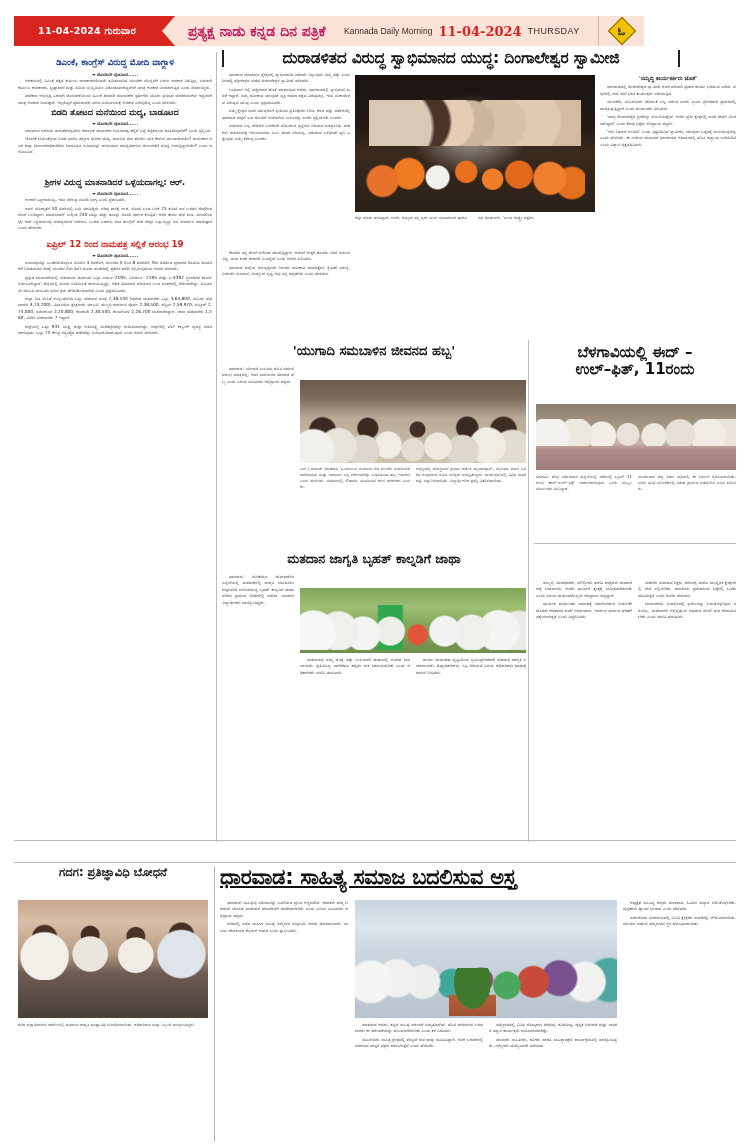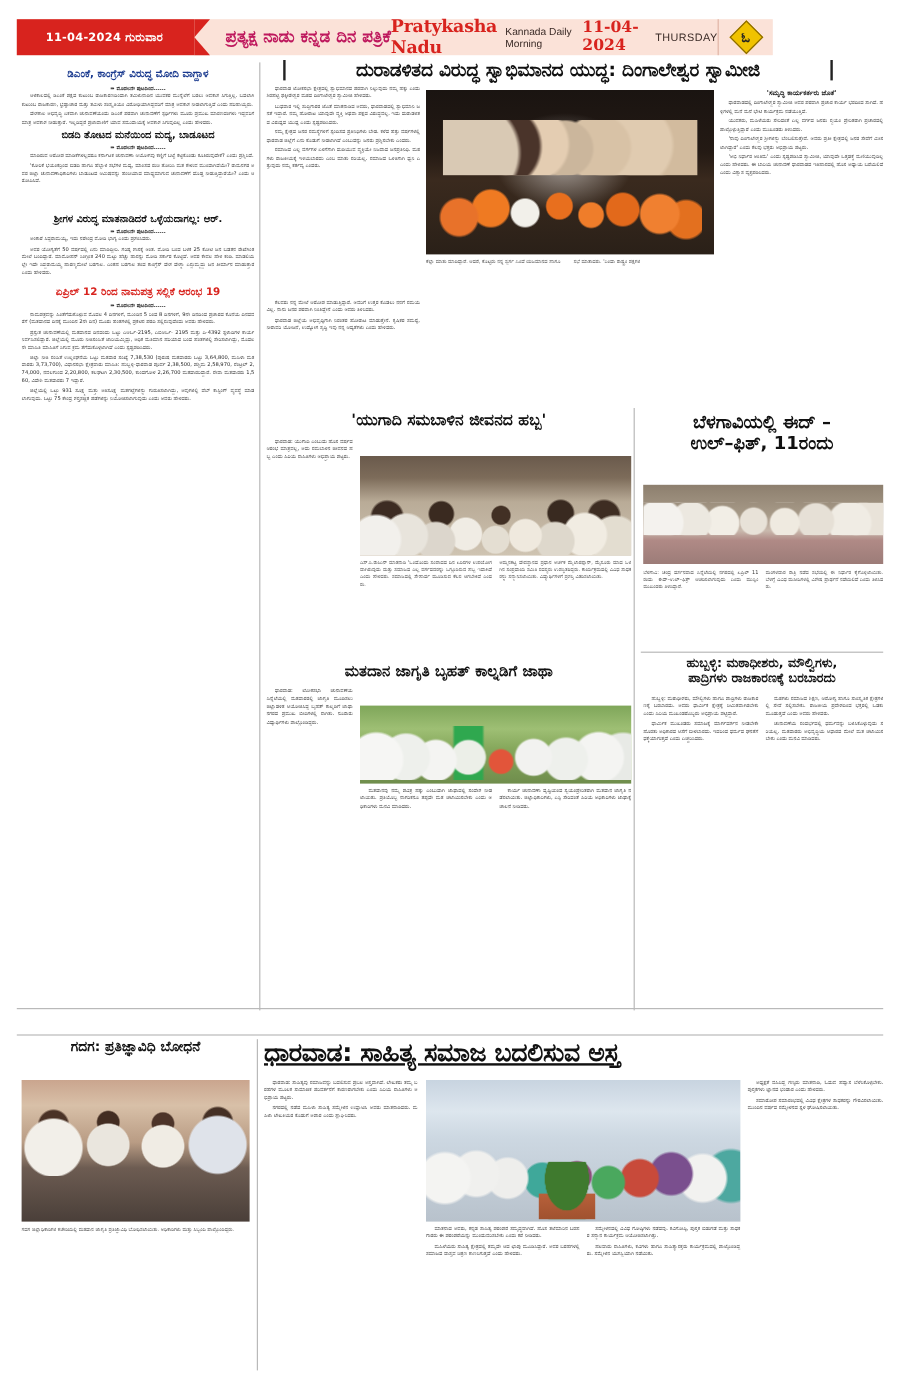--- a/index.html
+++ b/index.html
@@ -198,21 +198,20 @@
 </style>
 </head>
 <body>
 
 <div class="page">
 
   <div class="masthead">
     <div class="mast-date-flag">11-04-2024 ಗುರುವಾರ</div>
     <div class="mast-kn kn">ಪ್ರತ್ಯಕ್ಷ ನಾಡು ಕನ್ನಡ ದಿನ ಪತ್ರಿಕೆ</div>
     <div class="mast-mid">
-      <span class="mast-title">Pratykasha Nadu</span>
       <span class="mast-sub">Kannada Daily Morning</span>
       <span class="mast-date2">11-04-2024</span>
       <span class="mast-day">THURSDAY</span>
     </div>
     <div class="mast-logo-wrap">
       <div class="mast-logo">
           <span class="kn">ಓ</span>
         </div>
     </div>
   </div>
@@ -256,21 +255,21 @@
       <div class="body-col">
         <div class="byline kn" style="text-align:center;">➠ ಮೊದಲನೇ ಪುಟದಿಂದ......</div>
         <p class="kn">ನಾಮಪತ್ರವನ್ನು ಹಿಂತೆಗೆದುಕೊಳ್ಳುವ ಮೊದಲ 4 ದಿನಗಳಿಗೆ, ಮುಂದಿನ 5 ರಿಂದ 8 ದಿನಗಳಿಗೆ, 9ನೇ ದಿನದಿಂದ ಪ್ರಚಾರದ ಕೊನೆಯ ದಿನದವರೆಗೆ (ಮತದಾನದ ದಿನಕ್ಕೆ ಮುಂದಿನ 2ನೇ ದಿನ) ಮೂರು ಹಂತಗಳಲ್ಲಿ ಪ್ರಕಟಿಸ ಪರದಿ ಸಲ್ಲಿಸುವುದೆಂದು ಅವರು ಹೇಳಿದರು.</p>
         <p class="kn">ಪ್ರಸ್ತುತ ಚುನಾವಣೆಯಲ್ಲಿ ಮತದಾನದ ದಿನದಂದು ಒಟ್ಟು ಎಆರ್ಒ-2195, ಎಬಿಆರ್ಒ- 2195 ಮತ್ತು ಪಿ-4392 ಸ್ಥಳಾದಿಗಳ ಕಾರ್ಯನಿರ್ವಹಿಸಲಿದ್ದಾರೆ. ಜಿಲ್ಲೆಯಲ್ಲಿ ಮೂರು ನೀತಿಸಂಹಿತೆ ಜಾರಿಯಮ್ಮಿದ್ದು, ಅಧಿಕ ಮತಿಮಾನ ಹರಿಯಾದ ಬಂದ ಹಂತಗಳಲ್ಲಿ ಸೇರಿಸಲಾಗಿದ್ದು, ಮೊದಲನೇ ಮಾಹಿತಿ ಮಾಹಿತಿಗೆ ಸಿಗುವ ಕ್ರಮ ತೆಗೆದುಕೊಳ್ಳಲಾಗಿದೆ ಎಂದು ಸ್ಪಷ್ಟಪಡಿಸಿದರು.</p>
         <p class="kn">ಜಿಲ್ಲಾ ನೀತಿ ಸಂಹಿತೆ ಉಲ್ಲಂಘನೆಯ ಒಟ್ಟು ಮತದಾರ ಸಂಖ್ಯೆ 7,38,530 (ಪುರುಷ ಮತದಾರರು ಒಟ್ಟು 3,64,800, ಮಹಿಳಾ ಮತದಾರರು 3,73,700), ವಿಧಾನಸಭಾ ಕ್ಷೇತ್ರವಾರು ಮಾಹಿತಿ: ಹುಬ್ಬಳ್ಳಿ-ಧಾರವಾಡ ಪೂರ್ವ 2,38,500, ಪಶ್ಚಿಮ 2,58,970, ಸೆಂಟ್ರಲ್ 2,74,000, ನವಲಗುಂದ 2,20,800, ಕಲಘಟಗಿ 2,30,500, ಕುಂದಗೋಳ 2,26,700 ಮತದಾರರಿದ್ದಾರೆ. ಸೇವಾ ಮತದಾರರು 1,560, ವಿದೇಶಿ ಮತದಾರರು 7 ಇದ್ದಾರೆ.</p>
         <p class="kn">ಜಿಲ್ಲೆಯಲ್ಲಿ ಒಟ್ಟು 931 ಸೂಕ್ಷ್ಮ ಮತ್ತು ಅತಿಸೂಕ್ಷ್ಮ ಮತಗಟ್ಟೆಗಳನ್ನು ಗುರುತಿಸಲಾಗಿದ್ದು, ಅವುಗಳಲ್ಲಿ ವೆಬ್ ಕಾಸ್ಟಿಂಗ್ ವ್ಯವಸ್ಥೆ ಮಾಡಲಾಗುವುದು. ಒಟ್ಟು 75 ಕೇಂದ್ರ ಶಸ್ತ್ರಸಜ್ಜಿತ ಪಡೆಗಳನ್ನು ನಿಯೋಜಿಸಲಾಗುವುದು ಎಂದು ಅವರು ಹೇಳಿದರು.</p>
       </div>
     </div>
   </div>
 
-  <div style="position:absolute; left:236px; top:50px; width:458px;">
+  <div style="position:absolute; left:222px; top:50px; width:458px;">
     <div class="hl kn" style="font-size:15.5px; text-align:center; letter-spacing:-.2px; border-left:2px solid #222; border-right:2px solid #222; padding:0 6px;">ದುರಾಡಳಿತದ ವಿರುದ್ಧ ಸ್ವಾಭಿಮಾನದ ಯುದ್ಧ: ದಿಂಗಾಲೇಶ್ವರ ಸ್ವಾಮೀಜಿ</div>
   </div>
 
   <div style="position:absolute; left:222px; top:72px; width:128px; height:262px; overflow:hidden;" class="body-col">
     <p class="kn">ಧಾರವಾಡ ಲೋಕಸಭಾ ಕ್ಷೇತ್ರದಲ್ಲಿ ಸ್ವಾಭಿಮಾನದ ಪರವಾಗಿ ನಿಲ್ಲುವುದು ನಮ್ಮ ಹಕ್ಕು ಎಂದು ಶಿರಹಟ್ಟಿ ಫಕ್ಕೀರೇಶ್ವರ ಮಠದ ದಿಂಗಾಲೇಶ್ವರ ಸ್ವಾಮೀಜಿ ಹೇಳಿದರು.</p>
     <p class="kn">ಬುಧವಾರ ಇಲ್ಲಿ ಸುದ್ದಿಗಾರರ ಜೊತೆ ಮಾತನಾಡಿದ ಅವರು, ಧಾರವಾಡದಲ್ಲಿ ಸ್ವಾಭಿಮಾನಿ ಜನತೆ ಇದ್ದಾರೆ. ನಮ್ಮ ಹೋರಾಟ ಯಾವುದೇ ವ್ಯಕ್ತಿ ಅಥವಾ ಪಕ್ಷದ ವಿರುದ್ಧವಲ್ಲ. ಇದು ದುರಾಡಳಿತದ ವಿರುದ್ಧದ ಯುದ್ಧ ಎಂದು ಸ್ಪಷ್ಟಪಡಿಸಿದರು.</p>
     <p class="kn">ನಮ್ಮ ಕ್ಷೇತ್ರದ ಜನರ ಸಮಸ್ಯೆಗಳಿಗೆ ಸ್ಪಂದಿಸದ ಪ್ರತಿನಿಧಿಗಳು ಬೇಡ. ಕಳೆದ ಹತ್ತು ವರ್ಷಗಳಲ್ಲಿ ಧಾರವಾಡ ಜಿಲ್ಲೆಗೆ ಏನು ಕೊಡುಗೆ ನೀಡಲಾಗಿದೆ ಎಂಬುದನ್ನು ಜನರು ಪ್ರಶ್ನಿಸಬೇಕು ಎಂದರು.</p>
     <p class="kn">ಸಮಾಜದ ಎಲ್ಲ ವರ್ಗಗಳ ಏಳಿಗೆಗಾಗಿ ದುಡಿಯುವ ವ್ಯಕ್ತಿಯೇ ನಿಜವಾದ ಜನಪ್ರತಿನಿಧಿ. ಮಠಗಳು ರಾಜಕೀಯಕ್ಕೆ ಇಳಿಯಬಾರದು ಎಂಬ ಮಾತು ಸರಿಯಲ್ಲ. ಸಮಾಜದ ಒಳಿತಿಗಾಗಿ ಧ್ವನಿ ಎತ್ತುವುದು ನಮ್ಮ ಕರ್ತವ್ಯ ಎಂದರು.</p>
   </div>
 
@@ -344,24 +343,20 @@
 
   <div style="position:absolute; left:536px; top:474px; width:96px; height:66px; overflow:hidden;" class="cap">
     <span class="kn">ಬೆಳಗಾವಿ: ಚಂದ್ರ ದರ್ಶನವಾದ ಹಿನ್ನೆಲೆಯಲ್ಲಿ ನಗರದಲ್ಲಿ ಏಪ್ರಿಲ್ 11ರಂದು ಈದ್–ಉಲ್–ಫಿತ್ರ್ ಆಚರಿಸಲಾಗುವುದು ಎಂದು ಮುಸ್ಲಿಂ ಮುಖಂಡರು ತಿಳಿಸಿದ್ದಾರೆ.</span>
   </div>
   <div style="position:absolute; left:638px; top:474px; width:98px; height:66px; overflow:hidden;" class="cap">
     <span class="kn">ಮಂಗಳವಾರ ರಾತ್ರಿ ನಡೆದ ಸಭೆಯಲ್ಲಿ ಈ ನಿರ್ಧಾರ ಕೈಗೊಳ್ಳಲಾಯಿತು. ಬೆಳಿಗ್ಗೆ ವಿವಿಧ ಮಸೀದಿಗಳಲ್ಲಿ ವಿಶೇಷ ಪ್ರಾರ್ಥನೆ ನಡೆಯಲಿದೆ ಎಂದು ತಿಳಿಸಿದರು.</span>
   </div>
 
   <div class="rule-h" style="left:534px; top:543px; width:202px;"></div>
 
-  <div style="position:absolute; left:534px; top:548px; width:202px;">
-    <div class="hl kn" style="font-size:10.5px; text-align:center; white-space:pre-line;">ಹುಬ್ಬಳ್ಳಿ: ಮಠಾಧೀಶರು, ಮೌಲ್ವಿಗಳು,
-ಪಾದ್ರಿಗಳು ರಾಜಕಾರಣಕ್ಕೆ ಬರಬಾರದು</div>
-  </div>
 
   <div style="position:absolute; left:536px; top:580px; width:96px; height:256px; overflow:hidden;" class="body-col">
     <p class="kn">ಹುಬ್ಬಳ್ಳಿ: ಮಠಾಧೀಶರು, ಮೌಲ್ವಿಗಳು ಹಾಗೂ ಪಾದ್ರಿಗಳು ರಾಜಕಾರಣಕ್ಕೆ ಬರಬಾರದು. ಅವರು ಧಾರ್ಮಿಕ ಕ್ಷೇತ್ರಕ್ಕೆ ಸೀಮಿತವಾಗಿರಬೇಕು ಎಂದು ಹಿರಿಯ ಮುಖಂಡರೊಬ್ಬರು ಅಭಿಪ್ರಾಯ ಪಟ್ಟಿದ್ದಾರೆ.</p>
     <p class="kn">ಧಾರ್ಮಿಕ ಮುಖಂಡರು ಸಮಾಜಕ್ಕೆ ಮಾರ್ಗದರ್ಶನ ನೀಡಬೇಕೇ ಹೊರತು ಅಧಿಕಾರದ ಆಸೆಗೆ ಬೀಳಬಾರದು. ಇದರಿಂದ ಧರ್ಮದ ಘನತೆಗೆ ಧಕ್ಕೆಯಾಗುತ್ತದೆ ಎಂದು ಎಚ್ಚರಿಸಿದರು.</p>
   </div>
   <div style="position:absolute; left:638px; top:580px; width:98px; height:256px; overflow:hidden;" class="body-col">
     <p class="kn">ಮಠಗಳು ಸಮಾಜದ ಶಿಕ್ಷಣ, ಆರೋಗ್ಯ ಹಾಗೂ ಸಾಂಸ್ಕೃತಿಕ ಕ್ಷೇತ್ರಗಳಲ್ಲಿ ಸೇವೆ ಸಲ್ಲಿಸಬೇಕು. ರಾಜಕೀಯ ಪ್ರವೇಶದಿಂದ ಭಕ್ತರಲ್ಲಿ ಒಡಕು ಮೂಡುತ್ತದೆ ಎಂದು ಅವರು ಹೇಳಿದರು.</p>
     <p class="kn">ಚುನಾವಣೆಯ ಸಂದರ್ಭದಲ್ಲಿ ಧರ್ಮವನ್ನು ಬಳಸಿಕೊಳ್ಳುವುದು ಸರಿಯಲ್ಲ. ಮತದಾರರು ಅಭಿವೃದ್ಧಿಯ ಆಧಾರದ ಮೇಲೆ ಮತ ಚಲಾಯಿಸಬೇಕು ಎಂದು ಮನವಿ ಮಾಡಿದರು.</p>
   </div>
 

